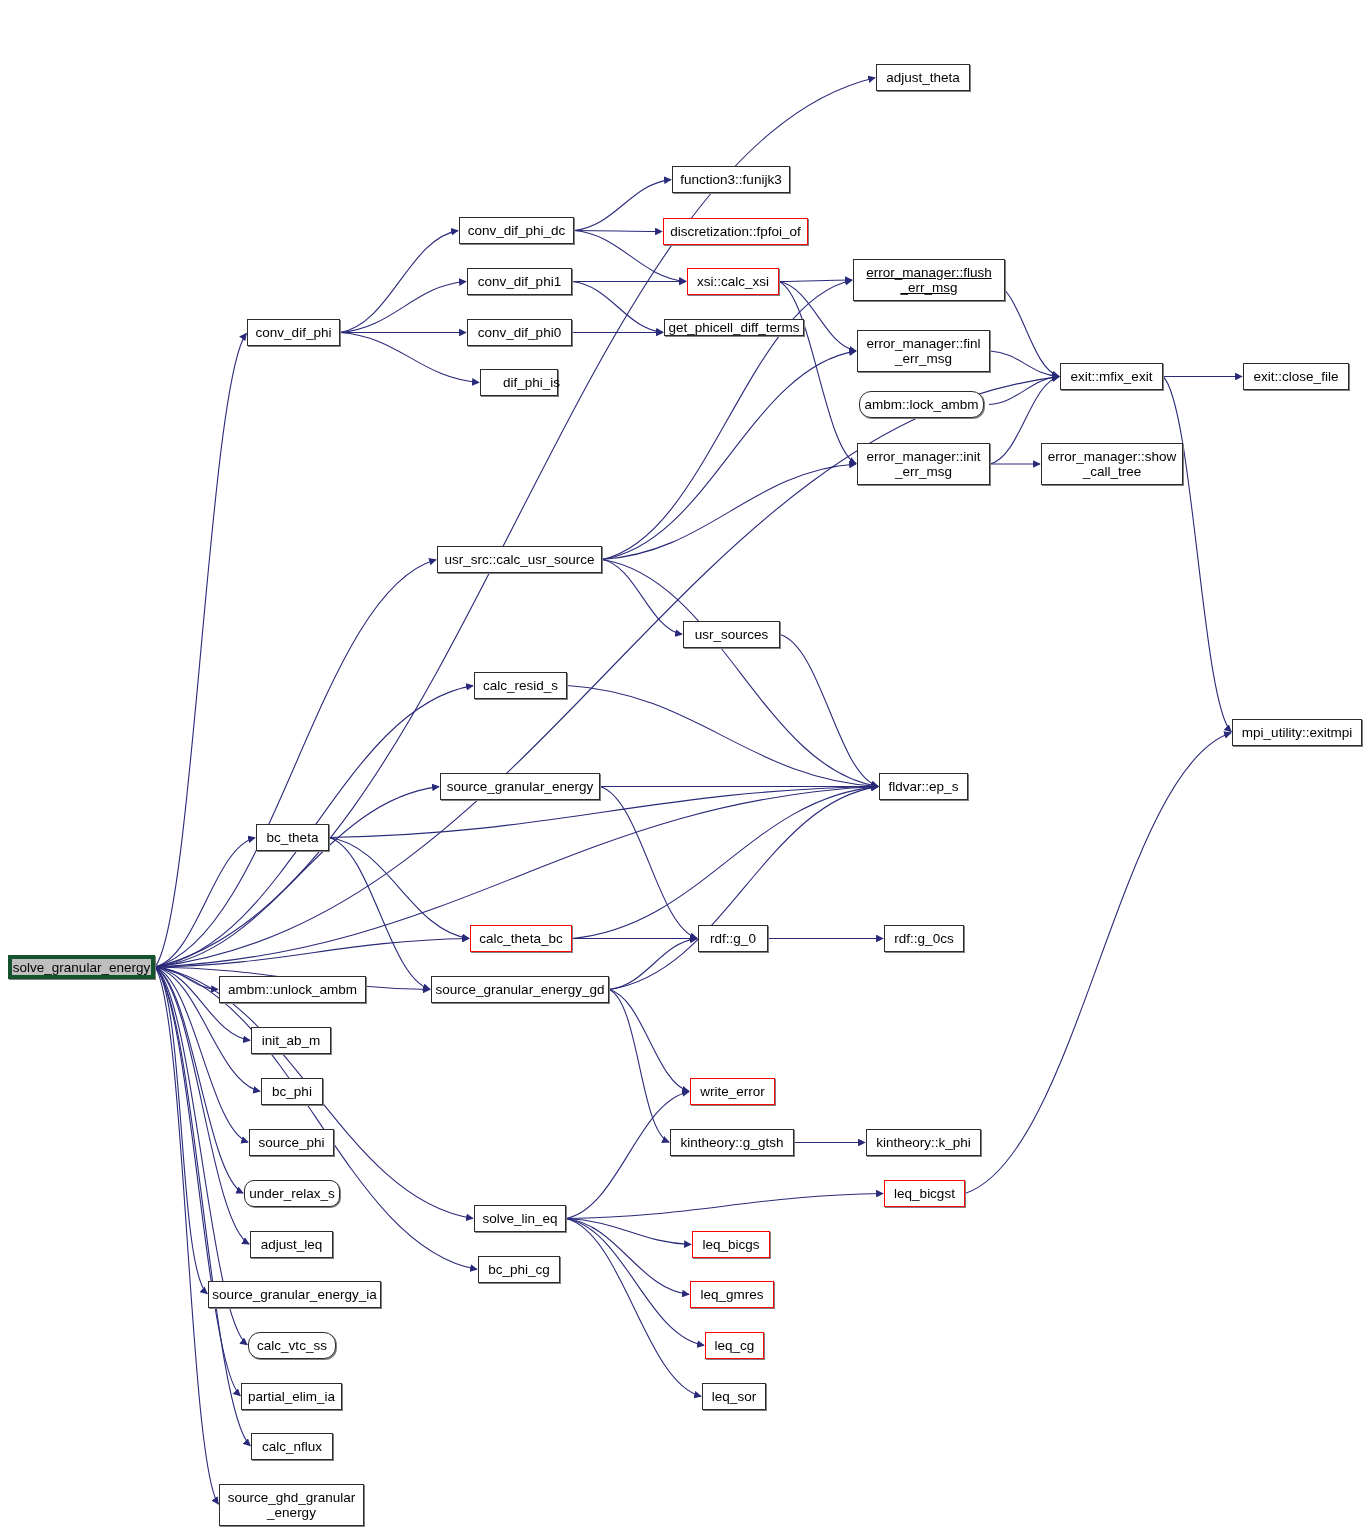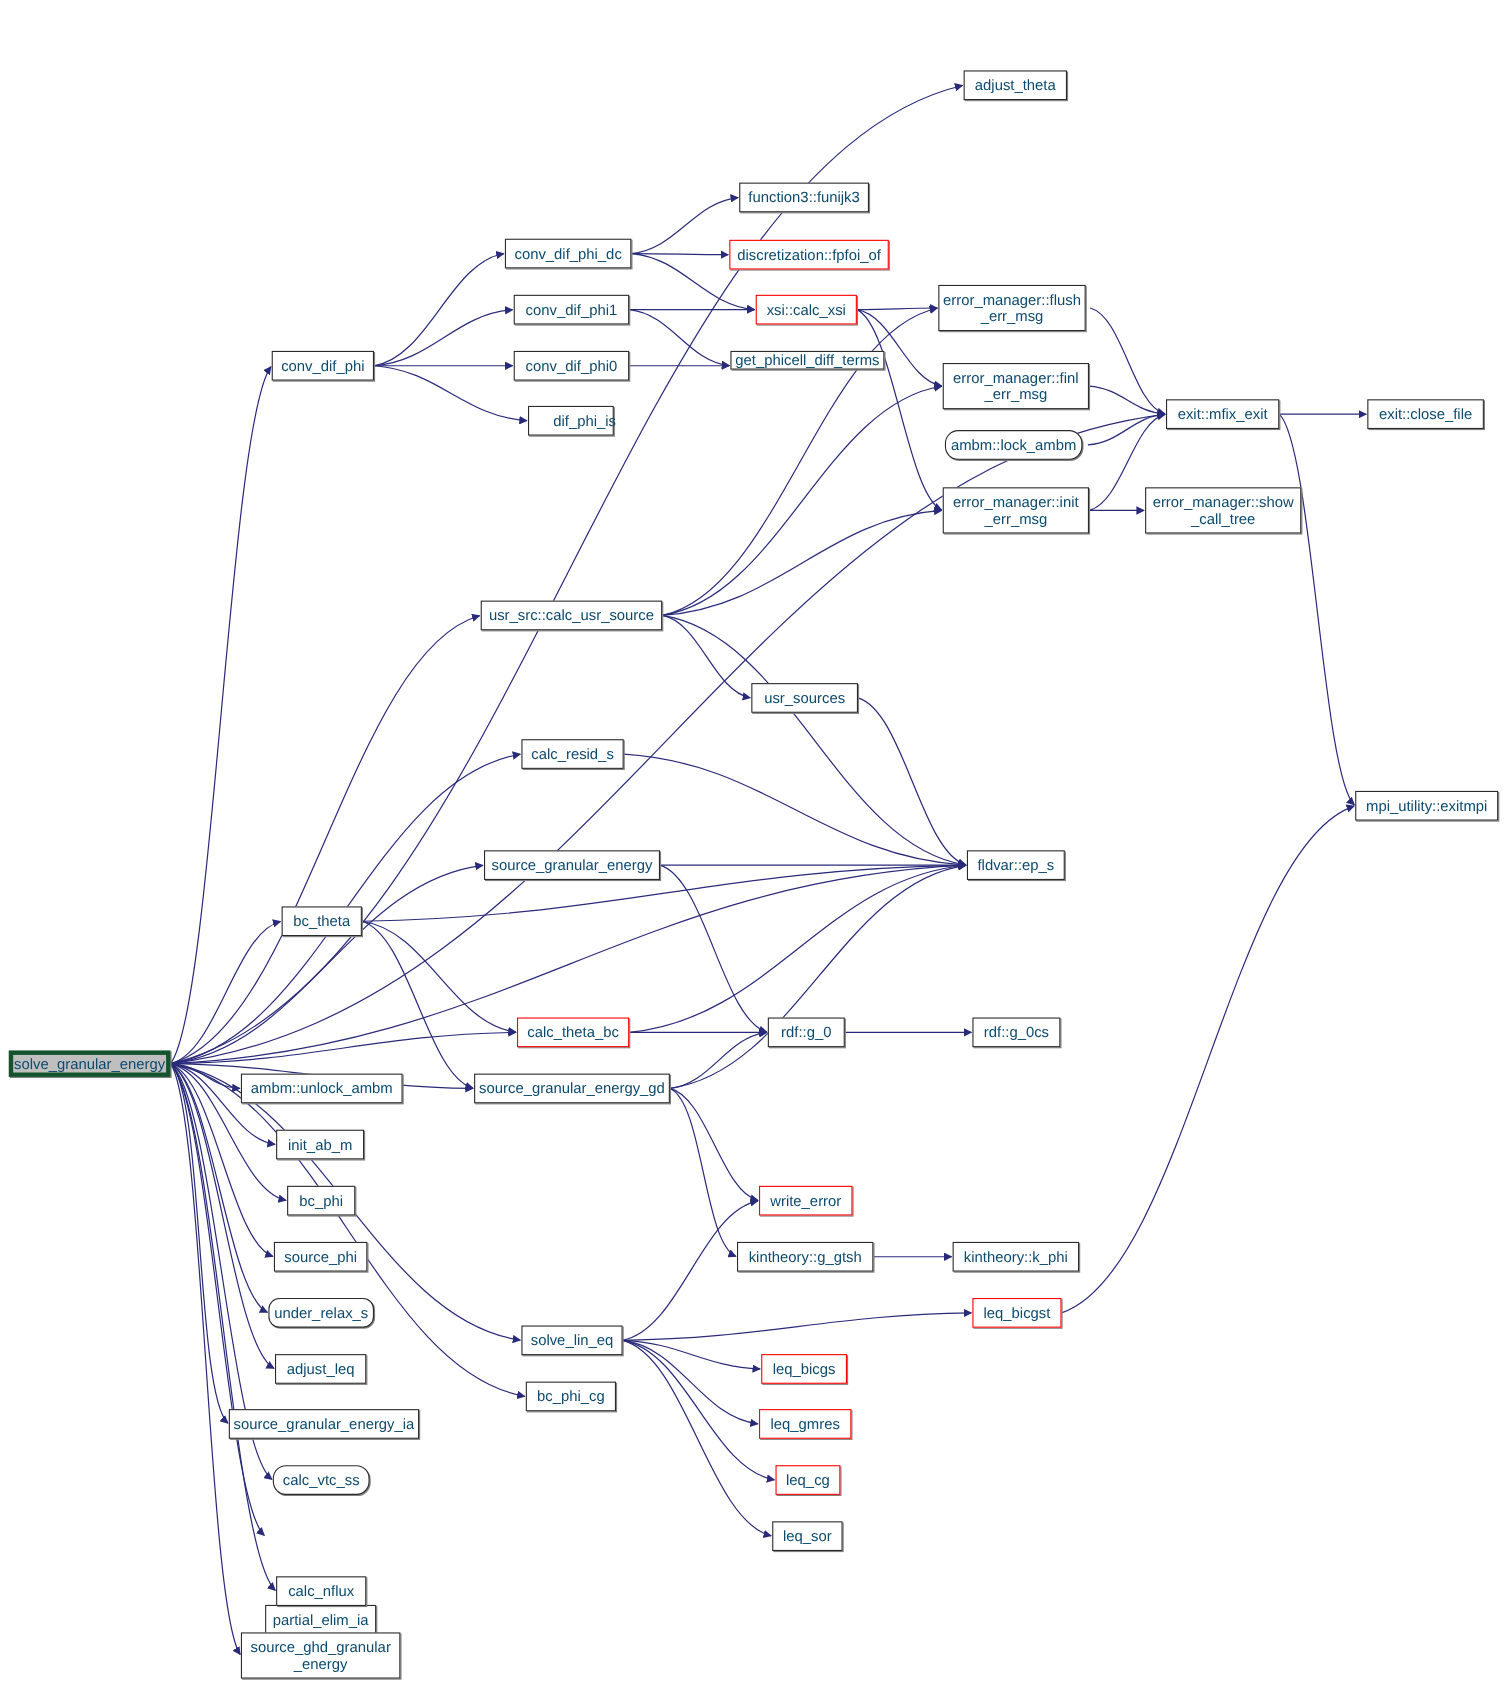--- a/index.html
+++ b/index.html
@@ -4,21 +4,21 @@
 <style>
   html,body{margin:0;padding:0;background:#ffffff;}
   body{font-family:"Liberation Sans","DejaVu Sans",sans-serif;}
   #canvas{position:relative;width:1368px;height:1531px;background:#fff;overflow:hidden;}
   svg#edges{position:absolute;left:0;top:0;width:1368px;height:1531px;}
   .node{
     position:absolute;
     box-sizing:border-box;
     border:1px solid #2b2b2b;
     background:#ffffff;
-    color:#0c4a6e;
+    color:#000000;
     font-size:13.5px;
     line-height:15px;
     display:flex;
     align-items:center;
     justify-content:center;
     text-align:center;
     white-space:pre-line;
     box-shadow:1px 1px 0 #808080;
     letter-spacing:0px;
   }
@@ -110,21 +110,21 @@
       </g>
   </svg>
   <div id="node-layer">
       <div class="node root" style="left: 8px; top: 955px; width: 147px; height: 24px;"><span>solve_granular_energy</span></div>
       <div class="node" style="left: 876px; top: 64px; width: 94px; height: 27px;"><span>adjust_theta</span></div>
       <div class="node" style="left: 672px; top: 166px; width: 118px; height: 27px;"><span>function3::funijk3</span></div>
       <div class="node red" style="left: 663px; top: 218px; width: 145px; height: 27px;"><span>discretization::fpfoi_of</span></div>
       <div class="node" style="left: 459px; top: 217px; width: 115px; height: 27px;"><span>conv_dif_phi_dc</span></div>
       <div class="node" style="left: 467px; top: 268px; width: 105px; height: 27px;"><span>conv_dif_phi1</span></div>
       <div class="node red" style="left: 687px; top: 268px; width: 92px; height: 27px;"><span>xsi::calc_xsi</span></div>
-      <div class="node" style="left: 853px; top: 259px; width: 134px; height: 42px;"><span>error_manager::flush
+      <div class="node" style="left: 853px; top: 259px; width: 152px; height: 42px; text-decoration: underline;"><span>error_manager::flush
 _err_msg</span></div>
       <div class="node" style="left: 247px; top: 319px; width: 93px; height: 27px;"><span>conv_dif_phi</span></div>
       <div class="node" style="left: 467px; top: 319px; width: 105px; height: 27px;"><span>conv_dif_phi0</span></div>
       <div class="node" style="left: 664px; top: 319px; width: 140px; height: 17px;"><span>get_phicell_diff_terms</span></div>
       <div class="node" style="left: 857px; top: 330px; width: 133px; height: 42px;"><span>error_manager::finl
 _err_msg</span></div>
       <div class="node" style="left: 1060px; top: 363px; width: 103px; height: 27px;"><span>exit::mfix_exit</span></div>
       <div class="node" style="left: 1243px; top: 363px; width: 106px; height: 27px;"><span>exit::close_file</span></div>
       <div class="node" style="left: 480px; top: 369px; width: 78px; height: 27px; padding-left: 22px;"><span>dif_phi_is</span></div>
       <div class="node" style="left: 859px; top: 391px; width: 125px; height: 27px; border-radius: 12px;"><span>ambm::lock_ambm</span></div>
@@ -154,18 +154,18 @@
       <div class="node red" style="left: 884px; top: 1180px; width: 81px; height: 27px;"><span>leq_bicgst</span></div>
       <div class="node" style="left: 474px; top: 1205px; width: 92px; height: 27px;"><span>solve_lin_eq</span></div>
       <div class="node red" style="left: 692px; top: 1231px; width: 78px; height: 27px;"><span>leq_bicgs</span></div>
       <div class="node" style="left: 250px; top: 1231px; width: 83px; height: 27px;"><span>adjust_leq</span></div>
       <div class="node red" style="left: 690px; top: 1281px; width: 84px; height: 27px;"><span>leq_gmres</span></div>
       <div class="node" style="left: 478px; top: 1256px; width: 82px; height: 27px;"><span>bc_phi_cg</span></div>
       <div class="node" style="left: 208px; top: 1281px; width: 173px; height: 27px;"><span>source_granular_energy_ia</span></div>
       <div class="node red" style="left: 705px; top: 1332px; width: 59px; height: 27px;"><span>leq_cg</span></div>
       <div class="node" style="left: 248px; top: 1332px; width: 88px; height: 27px; border-radius: 12px;"><span>calc_vtc_ss</span></div>
       <div class="node" style="left: 702px; top: 1383px; width: 64px; height: 27px;"><span>leq_sor</span></div>
-      <div class="node" style="left: 241px; top: 1459px; width: 101px; height: 27px;"><span>partial_elim_ia</span></div>
+      <div class="node" style="left: 241px; top: 1383px; width: 101px; height: 27px;"><span>partial_elim_ia</span></div>
       <div class="node" style="left: 251px; top: 1433px; width: 82px; height: 27px;"><span>calc_nflux</span></div>
       <div class="node" style="left: 219px; top: 1484px; width: 145px; height: 42px;"><span>source_ghd_granular
 _energy</span></div>
     </div>
 </div>
 
 </body></html>

